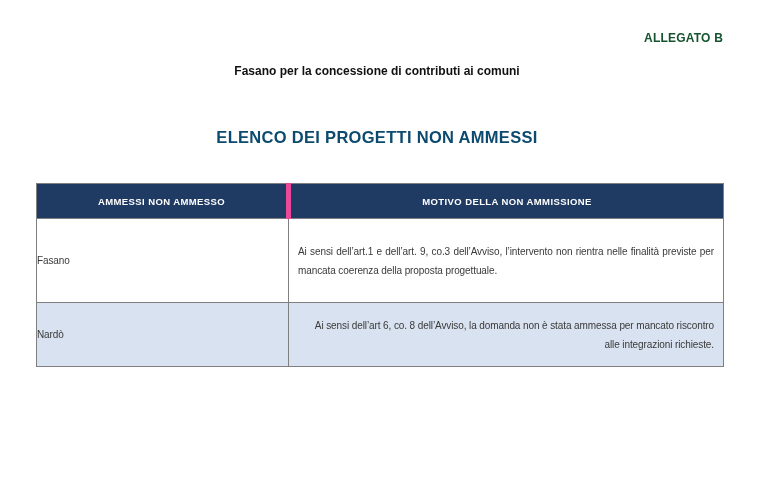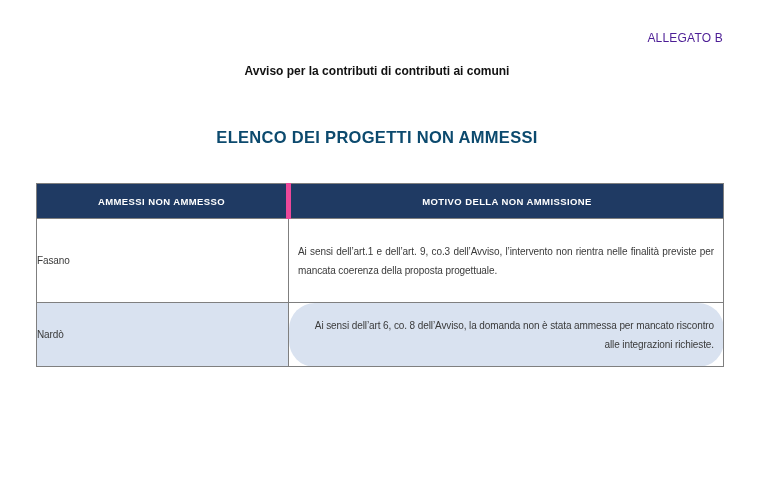--- a/index.html
+++ b/index.html
@@ -14,22 +14,22 @@
   body{
     width:768px;height:481px;
     position:relative;
     font-family:"Liberation Sans", sans-serif;
     color:#1a1a1a;
     overflow:hidden;
   }
   .allegato{
     position:absolute;
     top:31px;right:45px;
-    font-size:12px;font-weight:normal;
-    color:#4c1d95;
+    font-size:12px;font-weight:bold;
+    color:#14532d;
     letter-spacing:0.2px;
   }
   .title-block{
     position:absolute;
     top:62px;left:0;right:14px;
     text-align:center;
     font-weight:bold;
     font-size:12px;
     line-height:18px;
     color:#111;
@@ -77,32 +77,31 @@
     letter-spacing:-0.1px;
   }
   tr.row-1 td{height:84px;background:#ffffff;}
   tr.row-2 td{height:64px;background:var(--row-alt-bg);}
   td.comune{
     text-align:left;
   }
   td.motivo{
     padding:6px 9px;
     line-height:1.9;
-    border-radius:26px;
   }
   tr.row-1 td.motivo{text-align:justify;}
   tr.row-2 td.motivo{text-align:right;}
 </style>
 </head>
 <body>
 
 <div class="allegato">ALLEGATO B</div>
 
 <div class="title-block">
-  <div>Avviso per la contributi di contributi ai comuni</div>
+  <div>Fasano per la concessione di contributi ai comuni</div>
 </div>
 
 <div class="section-heading">ELENCO DEI PROGETTI NON AMMESSI</div>
 
 <div class="table-wrap">
   <table class="projects">
     <colgroup>
         <col class="c1">
         <col class="c2">
       </colgroup>

